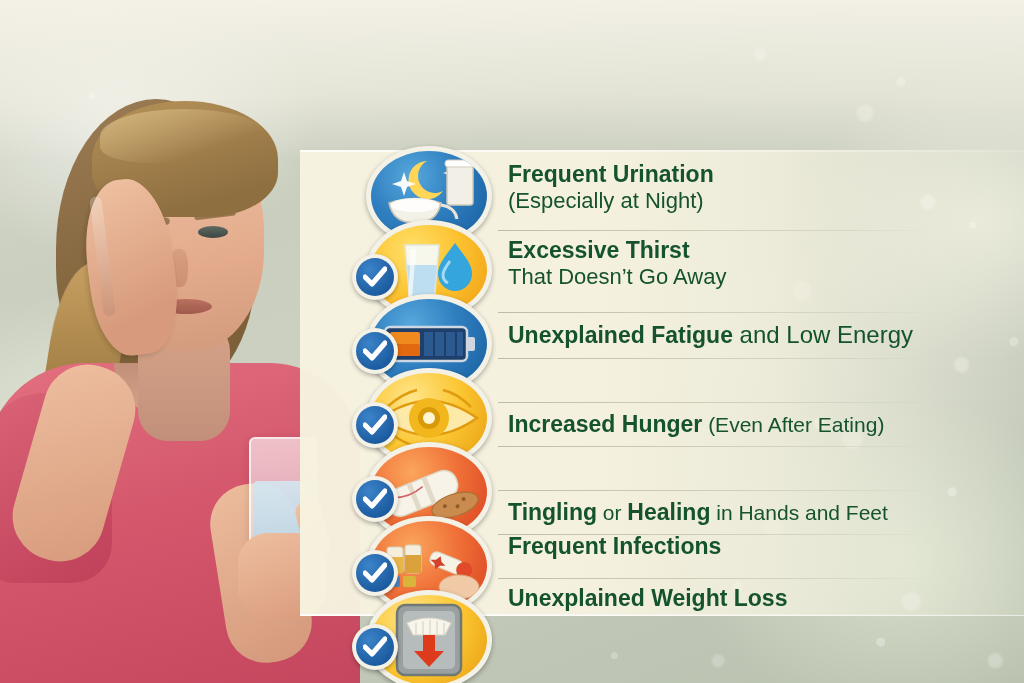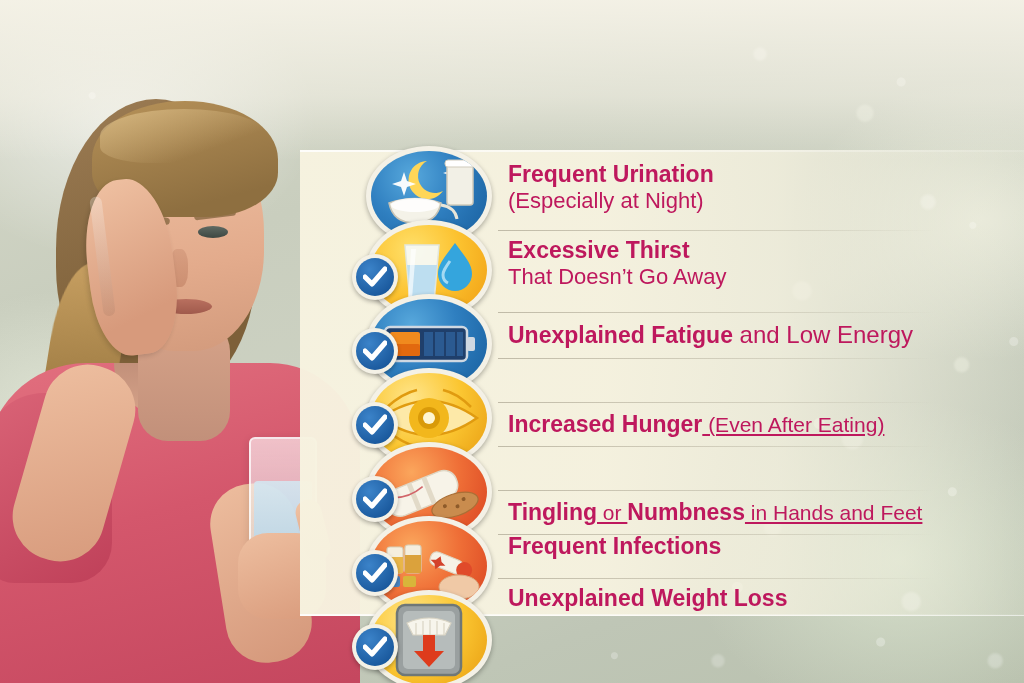--- a/index.html
+++ b/index.html
@@ -119,28 +119,28 @@
       rgba(243,241,224,.45) 84%,
       rgba(242,240,224,.12) 100%);
     box-shadow:0 -1px 0 rgba(255,255,255,.55) inset;}
   .panel .edge-top{position:absolute;left:0;top:0;width:100%;height:2px;
     background:linear-gradient(90deg,rgba(255,255,255,.85),rgba(255,255,255,.1));}
   .panel .edge-bot{position:absolute;left:0;bottom:0;width:100%;height:2px;
     background:linear-gradient(90deg,rgba(255,255,255,.8),rgba(255,255,255,.05));}
 
   
   .rows{position:absolute;left:508px;top:150px;width:470px;}
-  .row{position:absolute;left:0;color:#be185d;}
+  .row{position:absolute;left:0;color:#14532d;}
   .row .divider{position:absolute;left:-10px;top:0;width:438px;height:1px;
     background:linear-gradient(90deg,rgba(120,112,92,.42),rgba(120,112,92,.18) 70%,rgba(120,112,92,0));}
   .row .t1{font-size:23px;font-weight:bold;line-height:1.12;white-space:nowrap;}
   .row .t2{font-size:22px;font-weight:normal;line-height:1.16;white-space:nowrap;}
   .row .t1 .sub{font-weight:normal;font-size:24px;}
   .row .t1 .bb{font-weight:bold;}
-  .row .t1 .nn{font-weight:normal;font-size:21px;text-decoration:underline;}
+  .row .t1 .nn{font-weight:normal;font-size:21px;}
 
   
   .icons{position:absolute;left:352px;top:146px;width:160px;height:510px;}
   .badge{position:absolute;width:140px;height:100px;}
   .disc{position:absolute;left:14px;top:0;width:126px;height:100px;border-radius:50%;
     background:#f4f1e6;box-shadow:0 2px 5px rgba(0,0,0,.3);}
   .disc .face{position:absolute;left:5px;top:5px;right:5px;bottom:5px;border-radius:50%;overflow:hidden;}
   .chk{position:absolute;left:0;top:34px;width:46px;height:46px;border-radius:50%;
     background:#f4f1e6;box-shadow:0 2px 4px rgba(0,0,0,.28);}
   .chk i{position:absolute;left:4px;top:4px;right:4px;bottom:4px;border-radius:50%;
@@ -380,21 +380,21 @@
       <div class="divider"></div>
       <div class="t1" style="margin-top:10px"><span>Increased Hunger</span><span class="nn"> (Even After Eating)</span></div>
     </div>
 
     <div class="row" style="top:296px">
       <div class="divider"></div>
     </div>
 
     <div class="row" style="top:340px">
       <div class="divider"></div>
-      <div class="t1" style="margin-top:10px"><span class="bb">Tingling</span><span class="nn"> or </span><span class="bb">Numbness</span><span class="nn"> in Hands and Feet</span></div>
+      <div class="t1" style="margin-top:10px"><span class="bb">Tingling</span><span class="nn"> or </span><span class="bb">Healing</span><span class="nn"> in Hands and Feet</span></div>
     </div>
 
     <div class="row" style="top:384px">
       <div class="divider"></div>
       <div class="t1" style="margin-top:0"><span>Frequent Infections</span></div>
     </div>
 
     <div class="row" style="top:428px">
       <div class="divider"></div>
       <div class="t1" style="margin-top:8px"><span>Unexplained Weight Loss</span></div>

